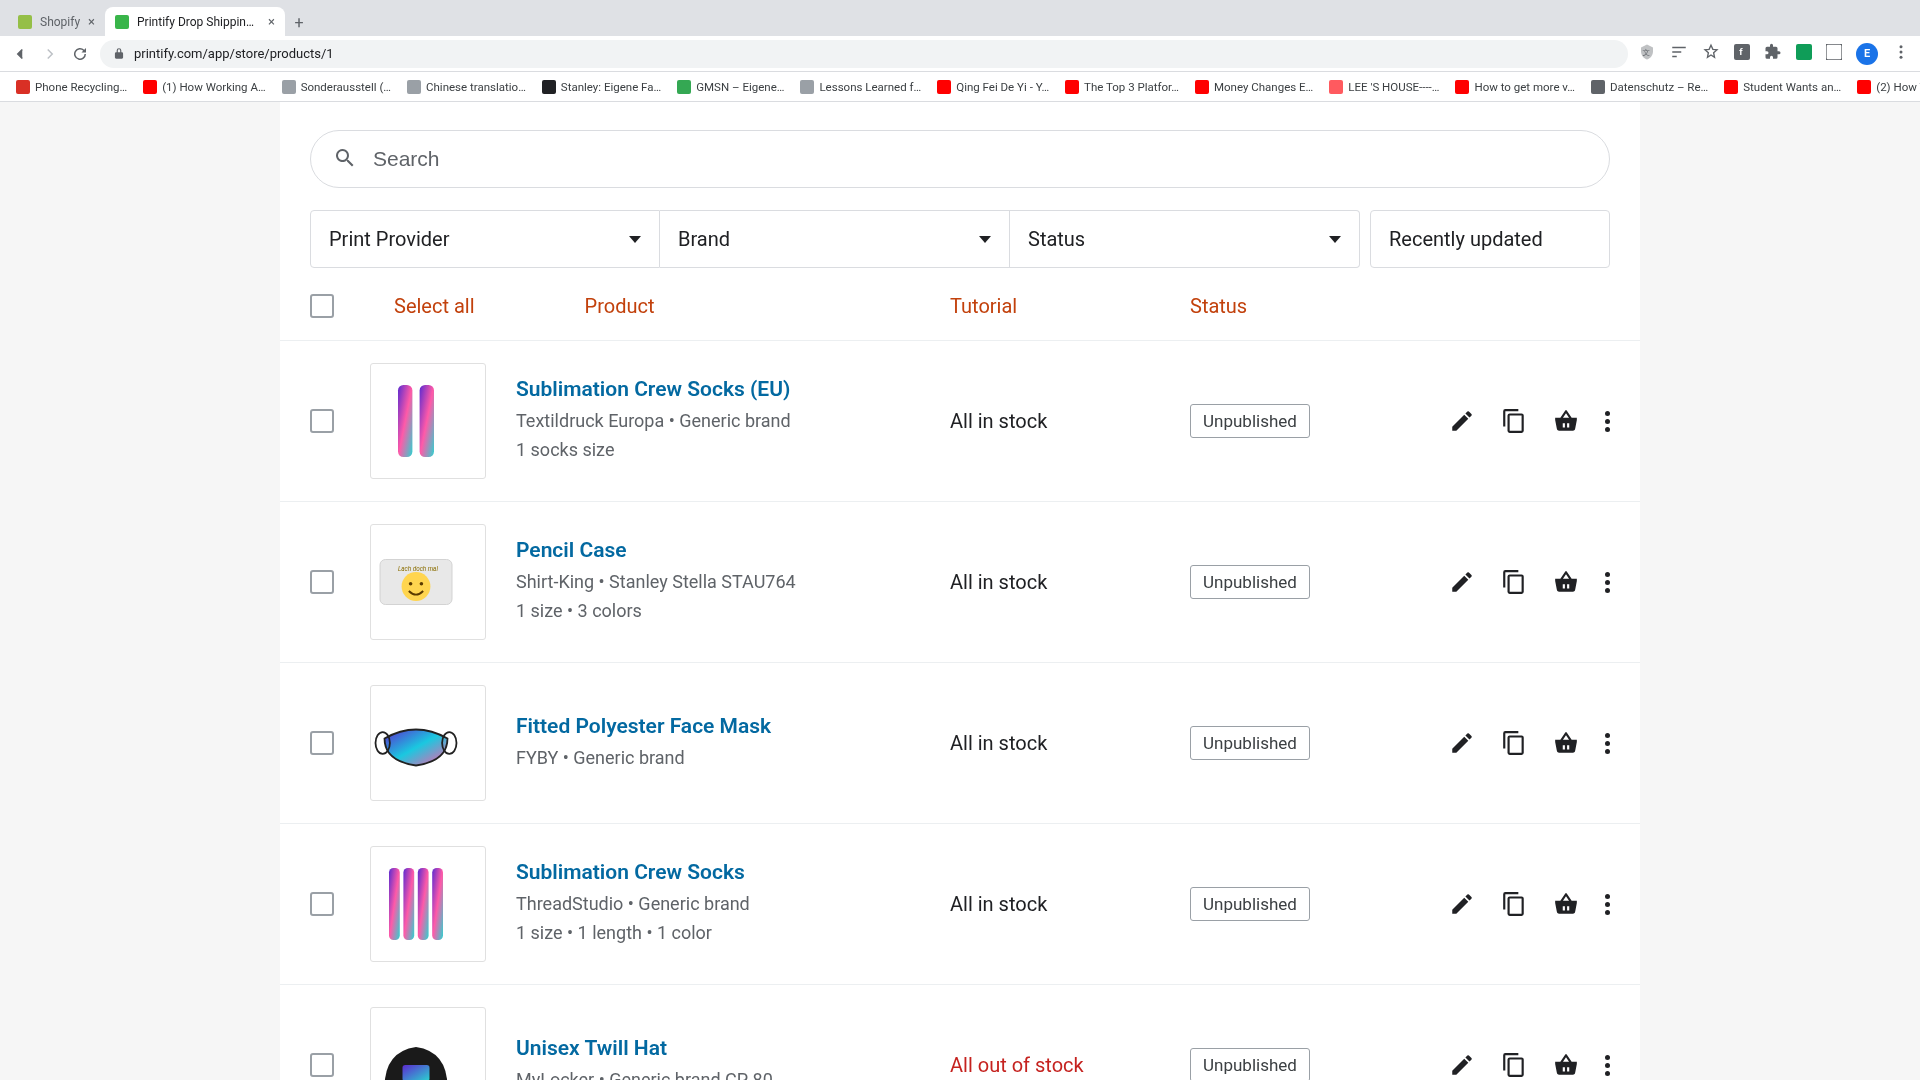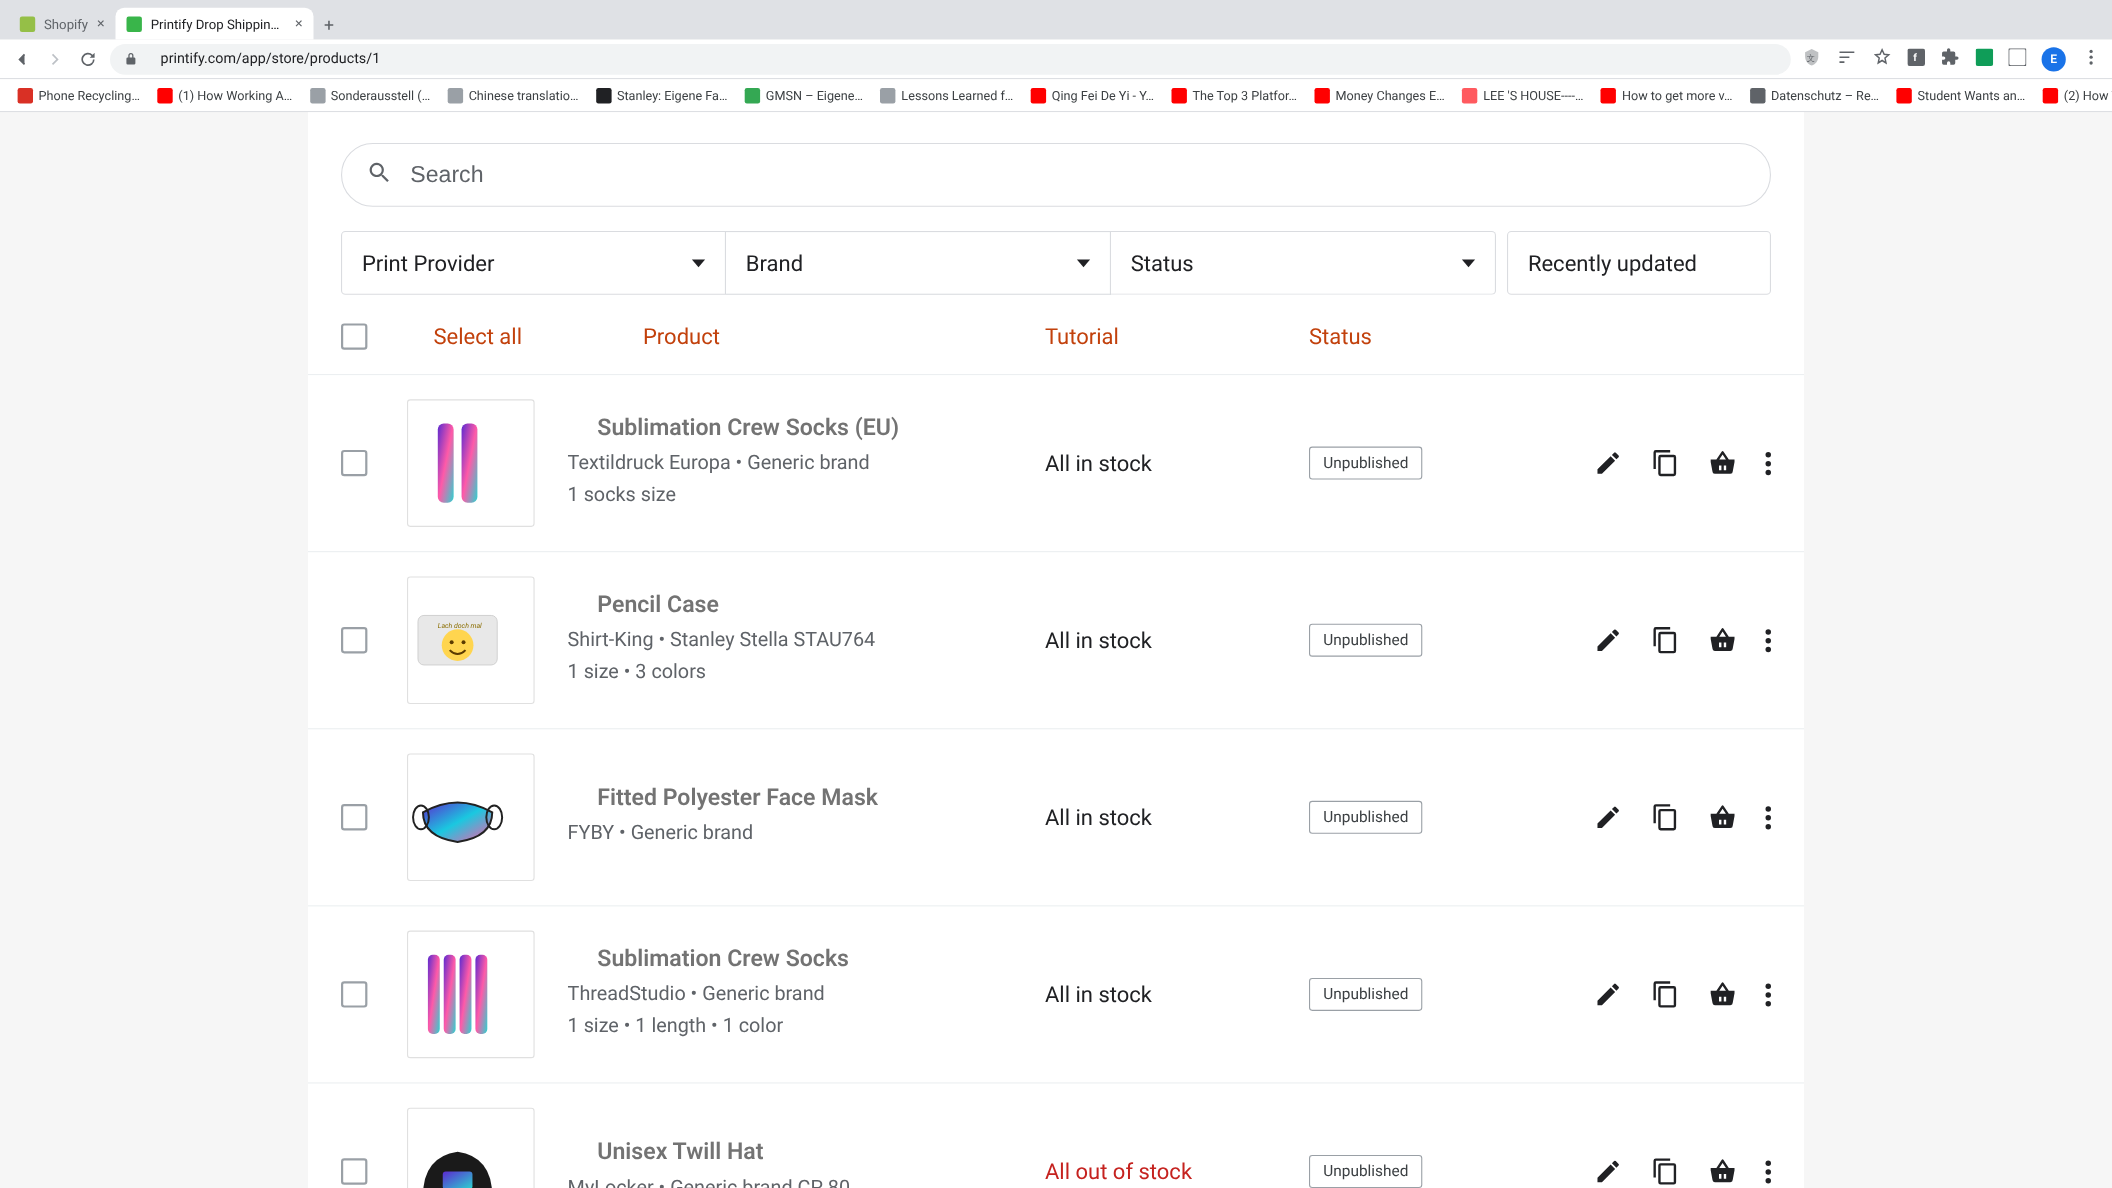--- a/index.html
+++ b/index.html
@@ -12,21 +12,21 @@
   .tab.inactive { background: transparent; }
   .tab .favicon { width: 14px; height: 14px; display: inline-block; border-radius: 2px; }
   .tab .title { white-space: nowrap; overflow: hidden; text-overflow: ellipsis; flex: 1; }
   .tab .close { font-size: 13px; color: #5f6368; cursor: pointer; }
   .newtab { width: 28px; height: 28px; display: flex; align-items: center; justify-content: center; color: #5f6368; font-size: 16px; }
 
   .toolbar { background: #fff; height: 36px; display: flex; align-items: center; padding: 0 10px; gap: 10px; border-bottom: 1px solid #dadce0; }
   .nav-icon { width: 20px; height: 20px; display: flex; align-items: center; justify-content: center; color: #5f6368; cursor: pointer; }
   .nav-icon.disabled { color: #bdc1c6; }
   .secure { width: 14px; height: 14px; color: #5f6368; }
-  .omnibox { flex: 1; background: #f1f3f4; border-radius: 14px; height: 28px; display: flex; align-items: center; padding: 12px 12px; gap: 20px; font-size: 13px; color: #5f6368; }
+  .omnibox { flex: 1; background: #f1f3f4; border-radius: 14px; height: 28px; display: flex; align-items: center; padding: 12px 12px; gap: 8px; font-size: 13px; color: #5f6368; }
   .omnibox .url { color: #202124; }
   .toolbar-right { display: flex; align-items: center; gap: 14px; color: #5f6368; }
   .avatar { width: 22px; height: 22px; border-radius: 50%; background: #1a73e8; color: #fff; display: flex; align-items: center; justify-content: center; font-size: 11px; font-weight: 600; }
 
   .bookmarks { background: #fff; height: 30px; display: flex; align-items: center; padding: 0 10px; gap: 4px; border-bottom: 1px solid #dadce0; overflow: hidden; }
   .bm { display: flex; align-items: center; gap: 5px; font-size: 11.5px; color: #3c4043; padding: 4px 6px; border-radius: 4px; white-space: nowrap; }
   .bm .bfav { width: 14px; height: 14px; display: inline-block; border-radius: 2px; }
 
   
   .page { position: absolute; top: 102px; left: 0; right: 0; bottom: 0; background: #f6f6f6; display: flex; justify-content: center; }
@@ -52,26 +52,26 @@
   .col-check { width: 60px; }
   .col-prod { flex: 1; }
   .col-inv { width: 240px; }
   .col-status { width: 200px; }
   .col-actions { width: 220px; }
 
   .row { display: flex; align-items: center; padding: 22px 30px; border-bottom: 1px solid #eceff1; min-height: 158px; }
   .thumb { width: 116px; height: 116px; border: 1px solid #e0e0e0; border-radius: 3px; margin-right: 30px; display: flex; align-items: center; overflow: hidden; }
   .thumb svg { width: 90px; height: 90px; }
   .pinfo { flex: 1; }
-  .ptitle { font-size: 21px; font-weight: 600; color: #737373; margin-bottom: 6px; margin-left: 27px; }
+  .ptitle { font-size: 21px; font-weight: 600; color: #0369a1; margin-bottom: 6px; }
   .pmeta, .pvar { font-size: 18px; color: #5f6368; line-height: 1.6; }
   .inv { width: 240px; font-size: 20px; color: #202124; }
   .inv.out { color: #c5221f; }
   .status-cell { width: 200px; }
-  .badge { display: inline-block; border: 1px solid #9aa0a6; border-radius: 3px; padding: 6px 12px; font-size: 14px; color: #3c4043; }
+  .badge { display: inline-block; border: 1px solid #9aa0a6; border-radius: 3px; padding: 6px 12px; font-size: 17px; color: #3c4043; }
   .actions { width: 220px; display: flex; align-items: center; gap: 26px; justify-content: flex-end; }
   .aicon { width: 26px; height: 26px; fill: #202124; cursor: pointer; }
   .more-dots { display: flex; flex-direction: column; gap: 3px; cursor: pointer; }
   .more-dots span { width: 5px; height: 5px; background: #202124; border-radius: 50%; }
 
   .header-row .col-prod { margin-left: 0; }
   .sel-all-lbl { margin-left: 24px; }
   .col-prod-hdr { margin-left: 110px; }
 </style>
 </head>

